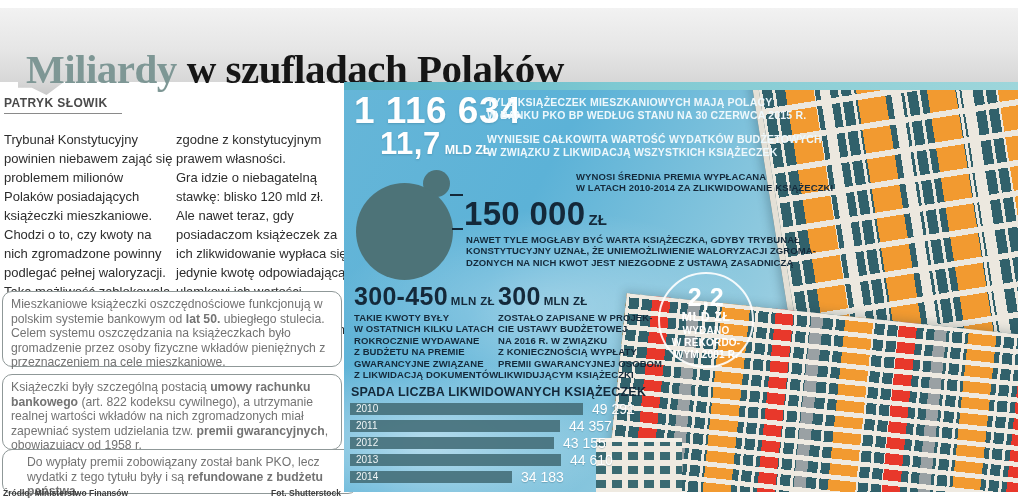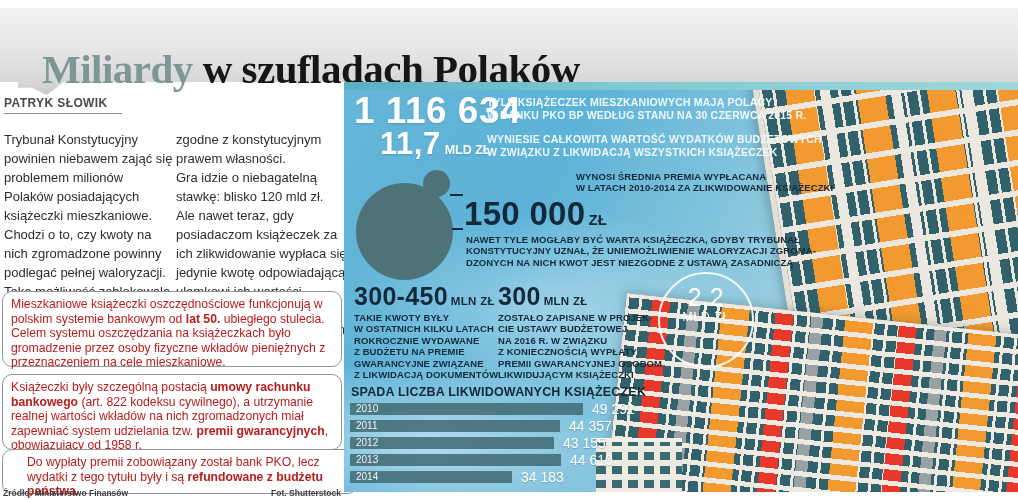--- a/index.html
+++ b/index.html
@@ -7,31 +7,31 @@
         font-family:"Liberation Sans",sans-serif;}
 
   
   .masthead{position:absolute;left:0;top:8px;width:1018px;height:74px;
     background:linear-gradient(#f2f2f2,#e6e6e6 55%,#d7d7d7);}
   .masthead-tail{position:absolute;left:18px;top:82px;width:46px;height:13px;
     background:linear-gradient(#d7d7d7,#c9c9c9);
     clip-path:polygon(0 0,100% 0,62% 100%,30% 45%,0 45%);}
   .title{position:absolute;left:26px;top:18px;font-family:"Liberation Serif",serif;
     font-weight:bold;font-size:41px;letter-spacing:-0.5px;color:#161616;white-space:nowrap;}
-  .title .accent{color:var(--accent,#7e9795);margin-left:16px;}
+  .title .accent{color:var(--accent,#7e9795);}
 
   
   .author{position:absolute;left:4px;top:96px;font-size:12px;font-weight:bold;color:#4a4a4a;
     letter-spacing:.4px;border-bottom:1.5px solid #8a8a8a;padding:0 14px 3px 0;}
   .col{position:absolute;top:130px;width:172px;font-size:13px;line-height:19px;
     color:#2d2d2d;white-space:pre-line;}
   .col1{left:4px;}
   .col2{left:176px;}
   .infobox{position:absolute;left:2px;width:322px;border:1.5px solid #8f9898;
-    border-radius:10px;background:#fff;padding:5px 8px;font-size:12.2px;line-height:14.6px;color:#b91c1c;}
+    border-radius:10px;background:#fff;padding:5px 8px;font-size:12.2px;line-height:14.6px;color:#737373;}
   .infobox .b{font-weight:bold;}
   .box1{top:291px;height:64px;}
   .box2{top:374px;height:64px;}
   .box3{top:449px;height:33px;padding-left:24px;}
   .source-line{position:absolute;left:3px;top:488px;font-size:8.5px;font-weight:bold;color:#3c3c3c;}
   .photo-credit{position:absolute;left:240px;top:488px;width:101px;text-align:right;
     font-size:8.5px;font-weight:bold;color:#3c3c3c;}
 
   
   .photo{position:absolute;left:344px;top:82px;width:674px;height:410px;overflow:hidden;
@@ -76,21 +76,21 @@
   .lbl-light{color:#eef8fc;font-size:10.5px;line-height:12.5px;letter-spacing:.2px;}
   .lbl-dark{color:var(--navy,#14293a);font-size:9.5px;line-height:11.4px;letter-spacing:.1px;}
 
   .circle{position:absolute;border-radius:50%;background:var(--circle,#4d7378);}
   .c-small{left:79px;top:88px;width:27px;height:27px;}
   .c-big{left:12px;top:101px;width:97px;height:97px;}
   .tick{position:absolute;height:2px;background:var(--navy,#14293a);}
 
   .ring{position:absolute;left:314px;top:190px;width:96px;height:96px;border-radius:50%;
     border:2px solid rgba(255,255,255,.9);color:#fff;text-align:center;box-sizing:border-box;
-    padding-top:11px;font-weight:normal;}
+    padding-top:11px;font-weight:bold;}
   .ring .v{font-size:25px;line-height:25px;letter-spacing:.5px;}
   .ring .u{font-size:12.5px;line-height:15px;letter-spacing:.5px;}
   .ring .t{font-size:10px;line-height:12px;white-space:pre-line;letter-spacing:.2px;}
 
   
   .chart-title{position:absolute;left:7px;top:303px;font-size:12.5px;font-weight:bold;
     color:var(--navy,#14293a);letter-spacing:.2px;}
   .chart{position:absolute;left:6px;top:321px;width:420px;}
   .bar-row{position:relative;height:12px;margin-bottom:5px;}
   .bar{position:absolute;left:0;top:0;height:12px;background:var(--bar,#47717c);opacity:.92;}
@@ -184,20 +184,23 @@
     <div class="lbl lbl-dark" style="left:154px;top:230px;">ZOSTAŁO ZAPISANE W PROJEK-
 CIE USTAWY BUDŻETOWEJ
 NA 2016 R. W ZWIĄZKU
 Z KONIECZNOŚCIĄ WYPŁATY
 PREMII GWARANCYJNEJ OSOBOM
 LIKWIDUJĄCYM KSIĄŻECZKI</div>
 
     <div class="ring">
       <div class="v">2,2</div>
       <div class="u">MLD ZŁ</div>
+      <div class="t">WYDANO
+W REKORDO-
+WYM 2001 R.</div>
     </div>
 
     <div class="chart-title">SPADA LICZBA LIKWIDOWANYCH KSIĄŻECZEK</div>
     <div class="chart" id="chart">
         <div class="bar-row">
           <div class="bar" style="width:233px"></div>
           <div class="bar-year">2010</div>
           <div class="bar-val" style="left:242px">49 291</div>
         </div>
         <div class="bar-row">

